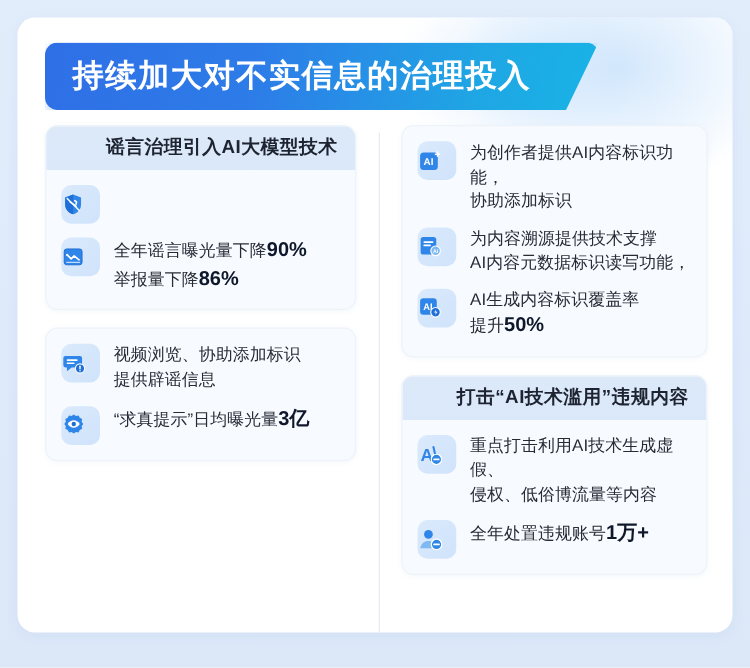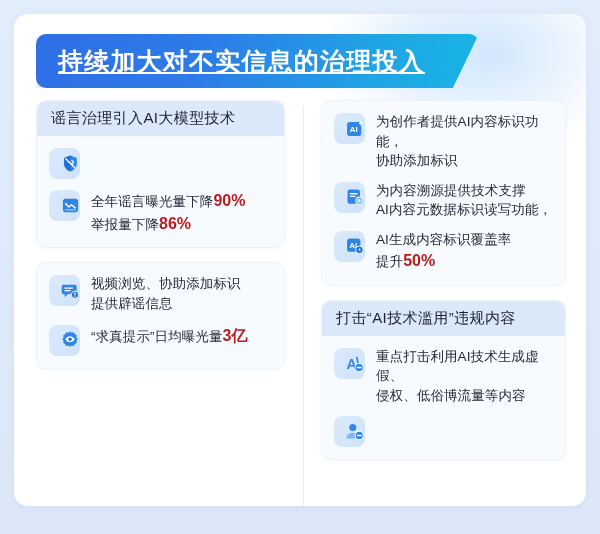--- a/index.html
+++ b/index.html
@@ -54,21 +54,20 @@
     clip-path:polygon(0 0, 100% 0, calc(100% - 26px) 100%, 0 100%);
     box-shadow:0 3px 9px rgba(45,115,225,.28);
   }
   .banner-title{
     color:#ffffff;
     font-size:25px;
     font-weight:bold;
     letter-spacing:1.2px;
     white-space:nowrap;
     line-height:1;
-    text-decoration:underline;
   }
 
   
   .columns{
     position:absolute;
     left:0;top:86px;
     width:572px;height:406px;
     display:flex;
   }
   .col{
@@ -92,53 +91,54 @@
     overflow:hidden;
     box-shadow:0 1px 4px rgba(120,160,215,.07);
     margin-bottom:14px;
   }
   .card-head{
     background:linear-gradient(180deg,#dce9f9 0%,#dbe8f9 100%);
     padding:8px 14px 9px 14px;
   }
   .card-title{
     font-size:15px;
-    font-weight:normal;
+    font-weight:bold;
     color:#1d2330;
     letter-spacing:.4px;
     line-height:1.2;
     white-space:nowrap;
+    text-align:right;
   }
   .card-body{
     padding:11px 12px 12px 12px;
     display:flex;flex-direction:column;
     gap:10px;
   }
   .item{
     display:flex;
     align-items:flex-start;
     gap:11px;
   }
   .icon{
     flex:0 0 auto;
     width:31px;height:31px;
     border-radius:8px;
     background:linear-gradient(135deg,#dbeafc 0%,#cfe3fb 100%);
-    display:flex;align-items:center;justify-content:flex-end;
+    display:flex;align-items:center;justify-content:flex-start;
     margin-top:1px;
   }
   .icon svg{display:block;}
   .item-text{
     font-size:13.5px;
     line-height:1.45;
     color:#262b36;
     letter-spacing:.1px;
   }
   .hl{
-    color:#b91c1c;
+    color:#0f172a;
     font-weight:bold;
     font-size:16px;
     letter-spacing:0;
   }
 </style>
 </head>
 <body>
 
 <div class="stage">
   <div class="panel">
@@ -285,19 +285,22 @@
               </div>
               <div class="item">
                 <div class="icon">
                   <svg width="21" height="21" viewBox="0 0 24 24">
         <circle cx="10" cy="7.4" r="4" fill="#2f86e8"></circle>
         <path d="M2.6 20c.5-4.2 3.6-6.6 7.4-6.6s6.9 2.4 7.4 6.6z" fill="#7fb9f2"></path>
         <circle cx="17.4" cy="16.6" r="4.8" fill="#2f86e8" stroke="#ffffff" stroke-width="1.2"></circle>
         <path d="M15.2 16.6h4.4" stroke="#ffffff" stroke-width="1.7" stroke-linecap="round"></path>
       </svg>
                 </div>
+                <div class="item-text">
+                  <div>全年处置违规账号<span class="hl">1万+</span></div>
+                </div>
               </div>
             </div>
           </div>
         </div>
     </div>
   </div>
 </div>
 
 </body></html>

